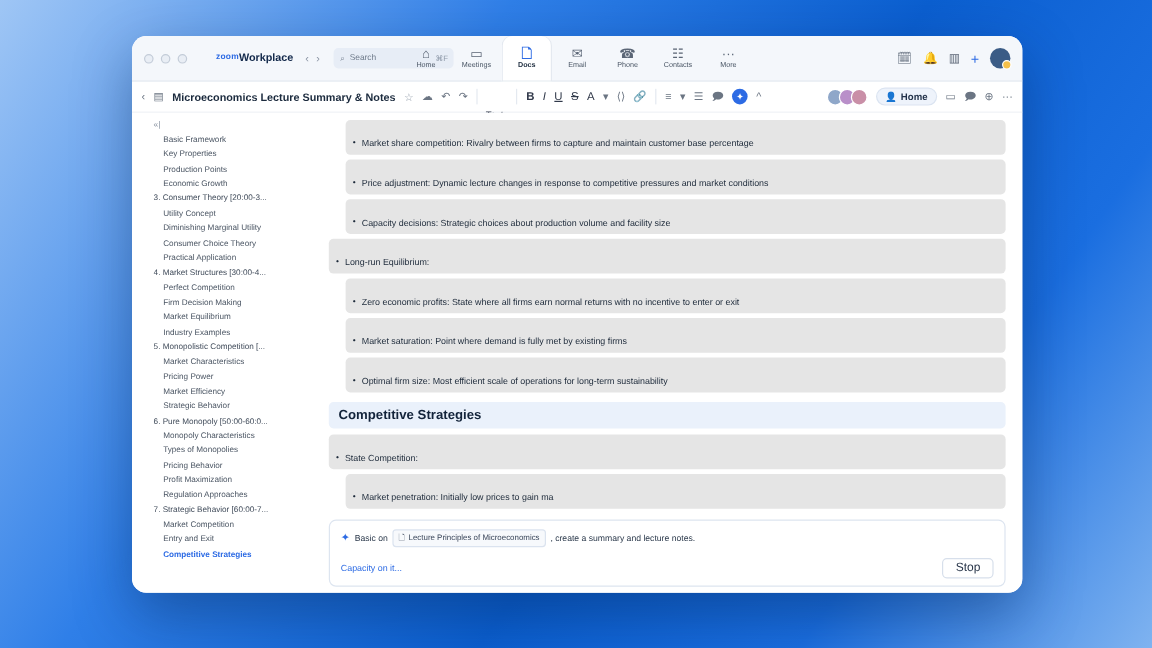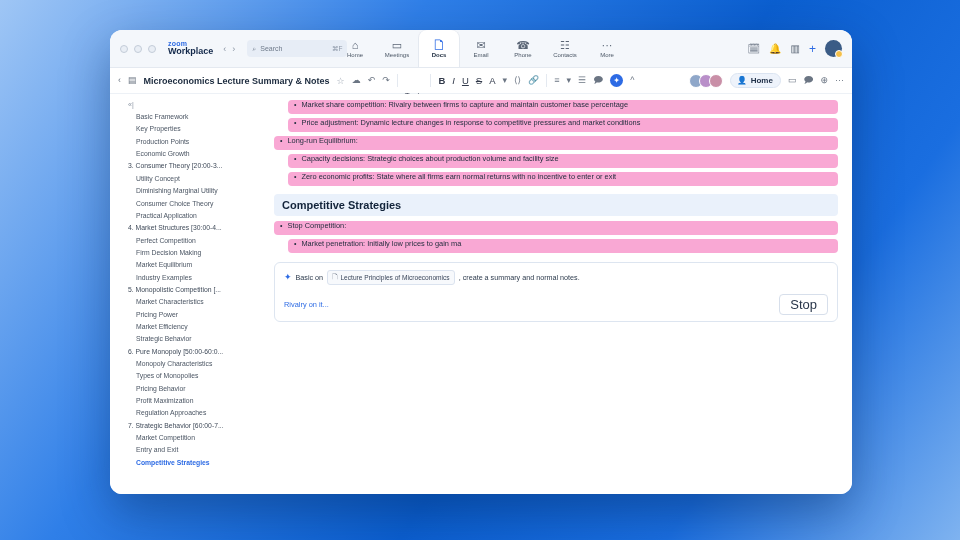--- a/index.html
+++ b/index.html
@@ -27,21 +27,21 @@
     background: #f4f7fb;
     border-bottom: 1px solid #e4e9f0;
     display: flex;
     align-items: center;
     padding: 0 10px;
     position: relative;
     flex: 0 0 auto;
   }
   .traffic { display: flex; gap: 6px; align-items: center; }
   .dot { width: 8px; height: 8px; border-radius: 50%; border: 1px solid #c3ccd8; background: #e9eef5; }
-  .brand { display: flex; flex-direction: column; margin-left: 12px; line-height: 1.05; }
+  .brand { display: flex; flex-direction: row; margin-left: 24px; line-height: 1.05; }
   .brand .zoom { font-size: 7px; color: #2d6be4; font-weight: 700; letter-spacing: .2px; }
   .brand .wp { font-size: 9px; color: #12284a; font-weight: 700; }
   .navarrows { display: flex; gap: 6px; margin-left: 10px; color: #8a94a3; font-size: 9px; }
   .searchbox {
     margin-left: 12px;
     width: 100px; height: 17px;
     background: #e7edf6;
     border-radius: 4px;
     display: flex; align-items: center;
     padding: 0 5px;
@@ -157,24 +157,24 @@
   .content {
     flex: 1 1 auto;
     padding: 6px 14px 0 6px;
     overflow: hidden;
     position: relative;
   }
   .bullet-row {
     display: flex;
     align-items: flex-start;
     gap: 5px;
-    background: #f9a8d4;
+    background: #e5e5e5;
     border-radius: 4px;
     margin-bottom: 4px;
-    padding: 0 8px 4px 6px;
+    padding: 15px 8px 4px 6px;
     font-size: 7.4px;
     color: #1d2a3a;
     line-height: 1.35;
   }
   .bullet-row.indent { margin-left: 14px; }
   .bullet-row .dotmark { font-size: 7px; line-height: 1.35; color: #1d2a3a; }
   .bullet-row .txt { flex: 1 1 auto; }
   .heading-row {
     background: #eaf1fb;
     border-radius: 4px;
@@ -202,21 +202,21 @@
     padding: 1px 4px;
     font-size: 6.6px; color: #3a465a;
   }
   .ai-line2 { display: flex; align-items: center; margin-top: 9px; }
   .working { font-size: 7.4px; color: #2d6be4; }
   .stopbtn {
     margin-left: auto;
     border: 1px solid #d7dfeb;
     border-radius: 4px;
     padding: 2px 10px;
-    font-size: 13px;
+    font-size: 10px;
     color: #2a3purple;
     color: #29364a;
     background: #fff;
   }
 </style>
 </head>
 <body>
 
 <div class="window">
 
@@ -370,53 +370,61 @@
     <div class="content">
       <div id="doc-blocks">
           <div class="bullet-row indent">
             <span class="dotmark">•</span>
             <span class="txt">Market share competition: Rivalry between firms to capture and maintain customer base percentage</span>
           </div>
           <div class="bullet-row indent">
             <span class="dotmark">•</span>
             <span class="txt">Price adjustment: Dynamic lecture changes in response to competitive pressures and market conditions</span>
           </div>
+          <div class="bullet-row indent">
+            <span class="dotmark">•</span>
+            <span class="txt">Capacity decisions: Strategic choices about production volume and facility size</span>
+          </div>
           <div class="bullet-row">
             <span class="dotmark">•</span>
             <span class="txt">Long-run Equilibrium:</span>
           </div>
           <div class="bullet-row indent">
             <span class="dotmark">•</span>
-            <span class="txt">Capacity decisions: Strategic choices about production volume and facility size</span>
-          </div>
-          <div class="bullet-row indent">
-            <span class="dotmark">•</span>
             <span class="txt">Zero economic profits: State where all firms earn normal returns with no incentive to enter or exit</span>
+          </div>
+          <div class="bullet-row indent">
+            <span class="dotmark">•</span>
+            <span class="txt">Market saturation: Point where demand is fully met by existing firms</span>
+          </div>
+          <div class="bullet-row indent">
+            <span class="dotmark">•</span>
+            <span class="txt">Optimal firm size: Most efficient scale of operations for long-term sustainability</span>
           </div>
           <div class="heading-row">Competitive Strategies</div>
           <div class="bullet-row">
             <span class="dotmark">•</span>
-            <span class="txt">Stop Competition:</span>
+            <span class="txt">State Competition:</span>
           </div>
           <div class="bullet-row indent">
             <span class="dotmark">•</span>
             <span class="txt">Market penetration: Initially low prices to gain ma</span>
           </div>
         </div>
 
       <div class="aipanel">
         <div class="ai-line1">
           <span class="sparkle">✦</span>
           <span>Basic on</span>
           <span class="chip">
             <span>🗋</span>
             <span>Lecture Principles of Microeconomics</span>
           </span>
-          <span>, create a summary and normal notes.</span>
+          <span>, create a summary and lecture notes.</span>
         </div>
         <div class="ai-line2">
-          <span class="working">Rivalry on it...</span>
+          <span class="working">Capacity on it...</span>
           <span class="stopbtn">Stop</span>
         </div>
       </div>
     </div>
   </div>
 </div>
 
 </body></html>

